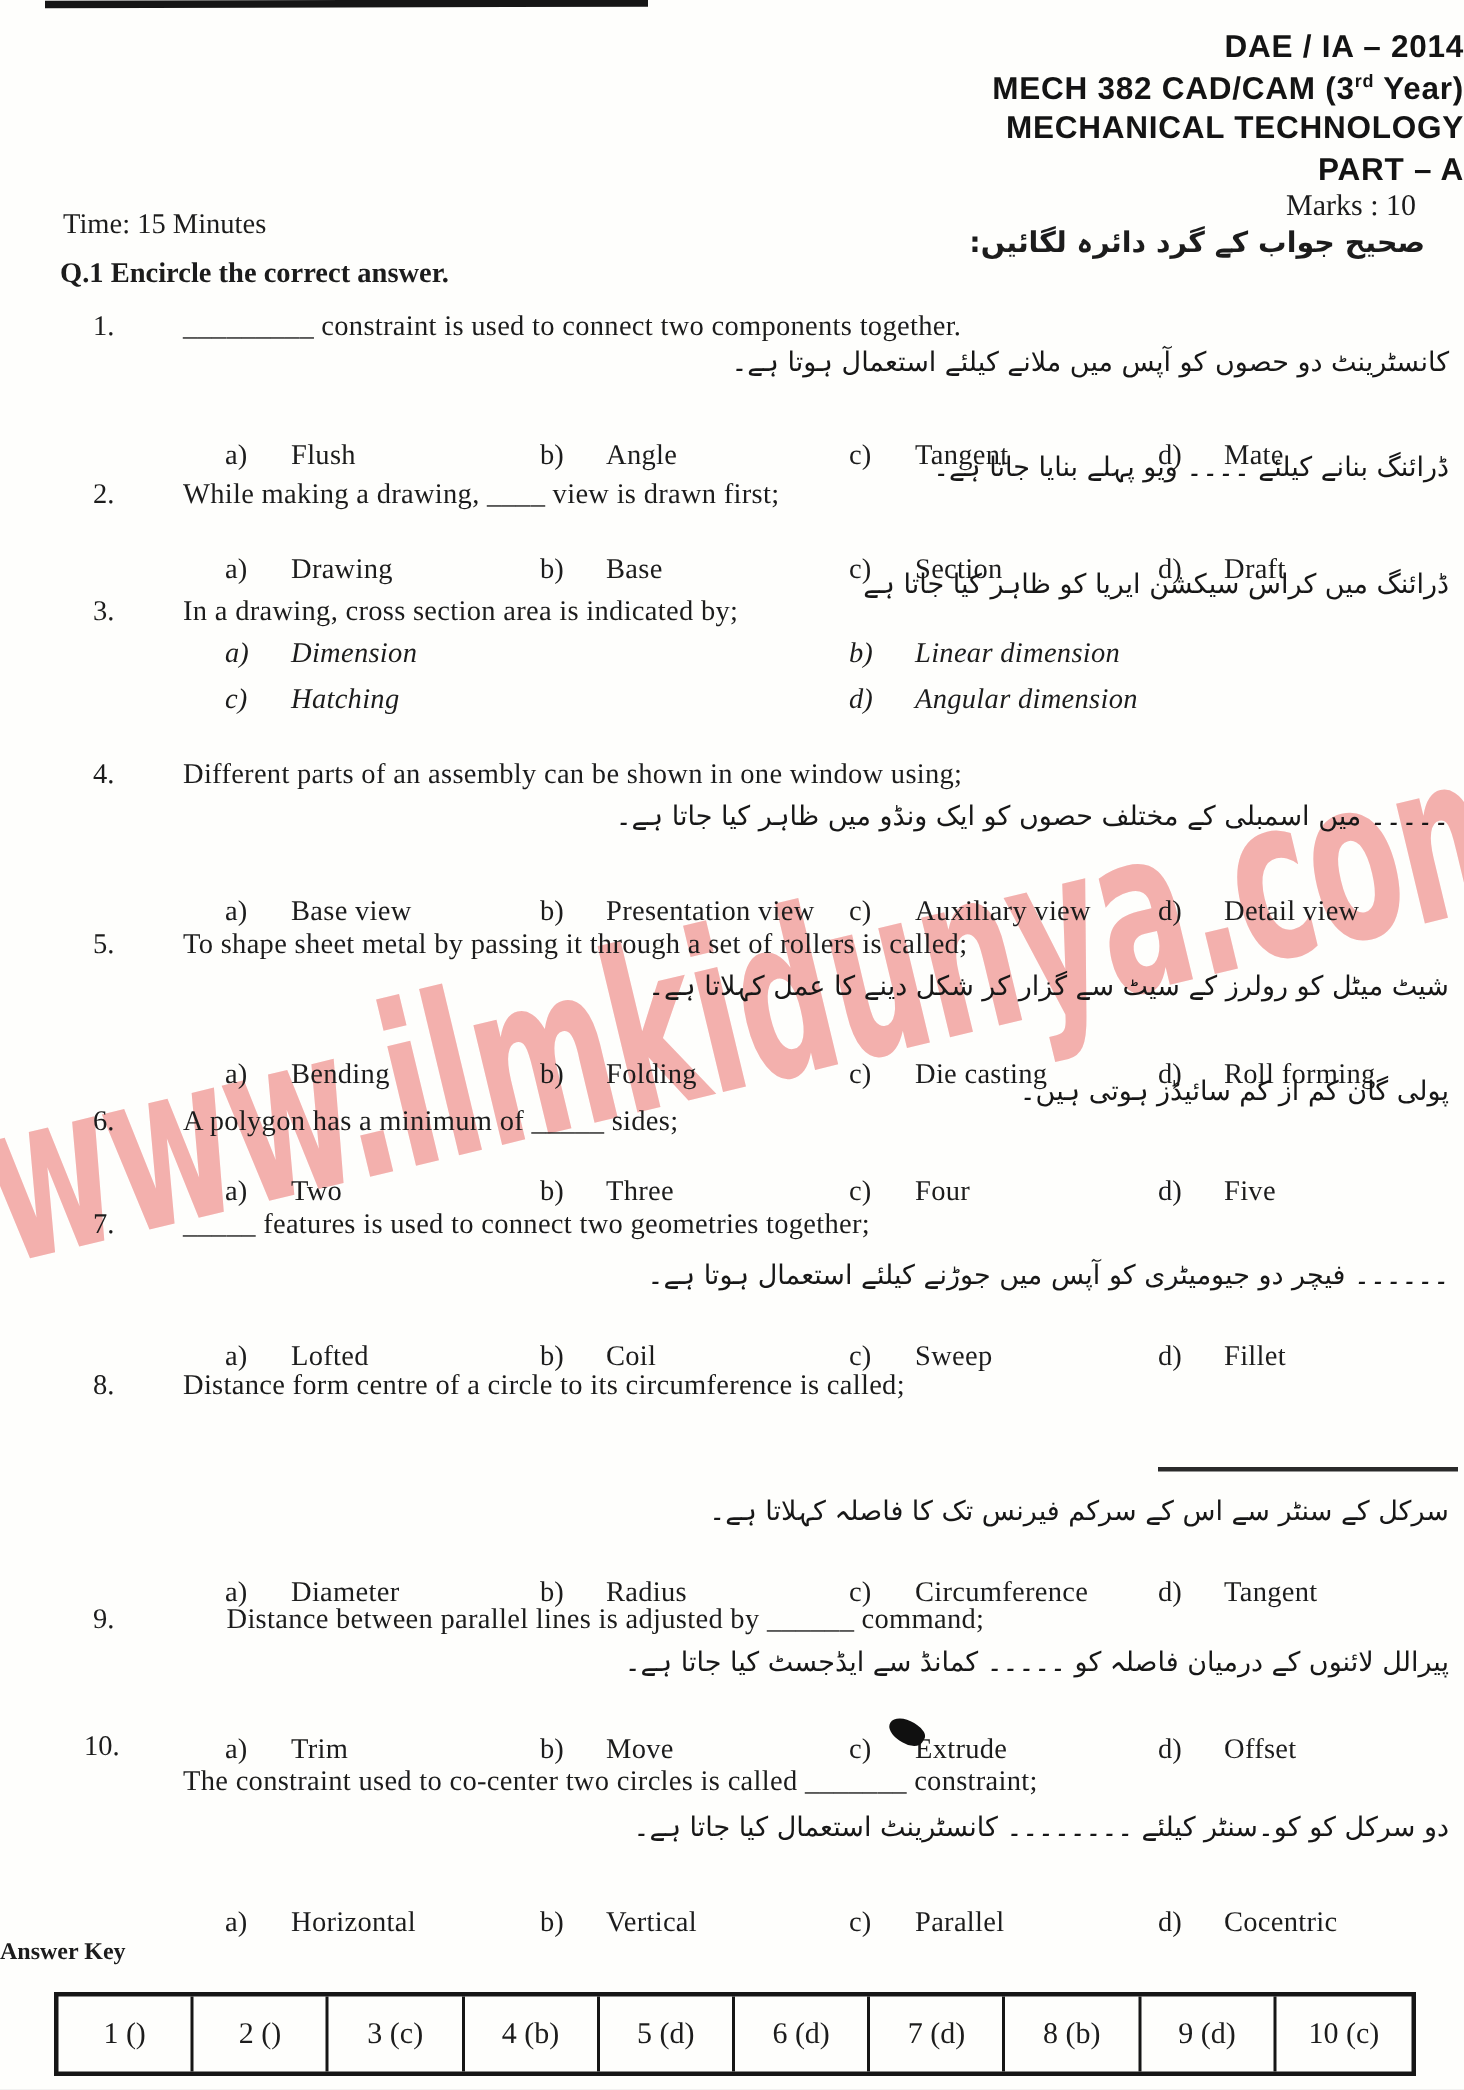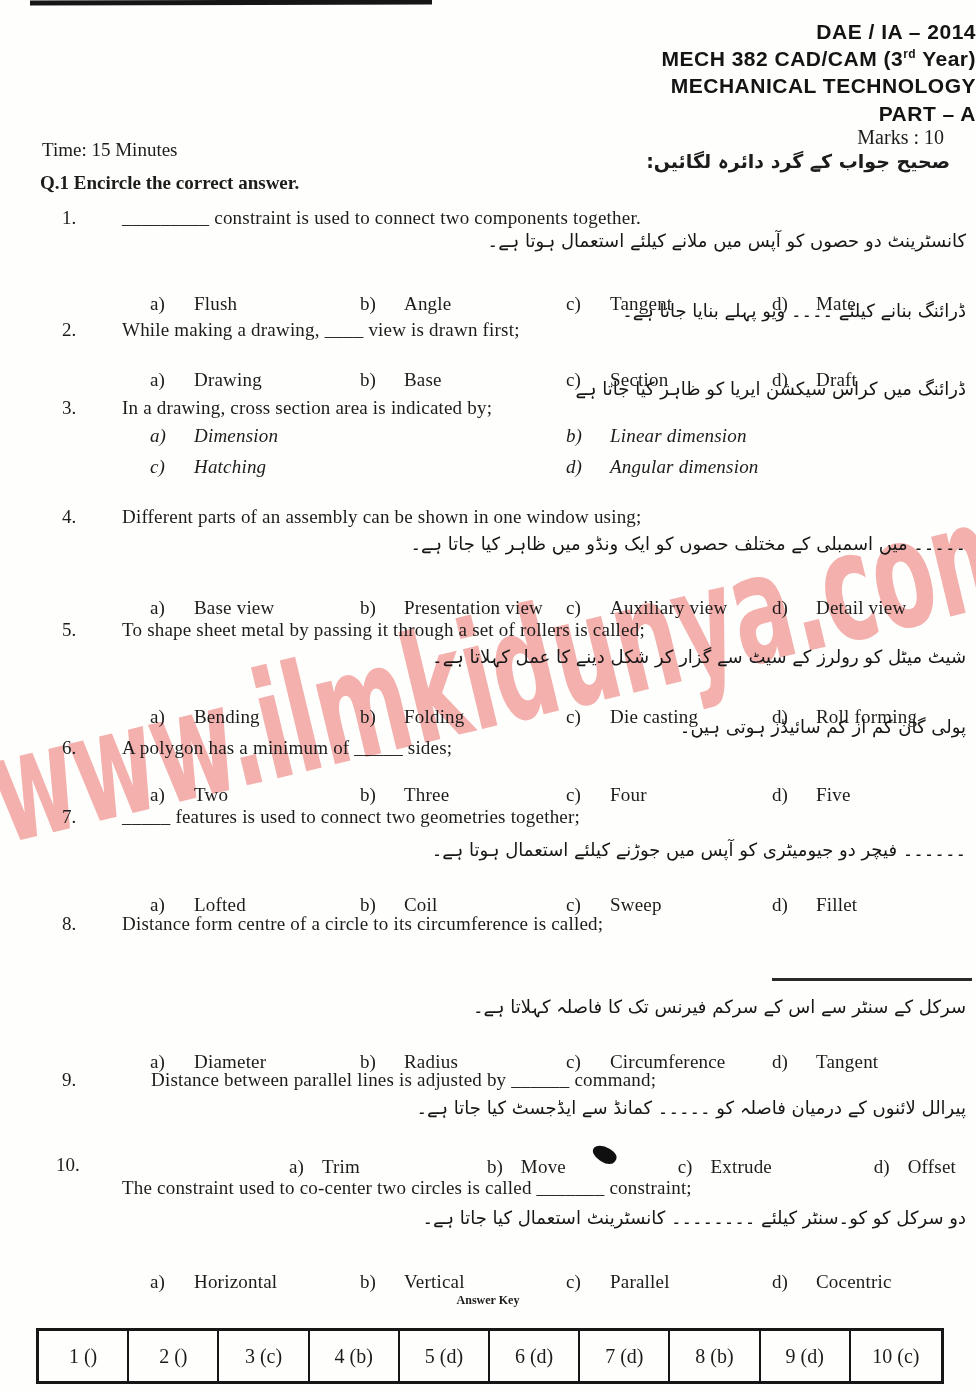--- a/index.html
+++ b/index.html
@@ -36,22 +36,22 @@
   .q-urdu{position:absolute; right:10px; direction:rtl; text-align:right;
     font-family:"DejaVu Sans", sans-serif; font-size:18px; color:#171717; white-space:nowrap;}
   #urdu-instruction{direction:rtl; font-family:"DejaVu Sans", sans-serif; font-size:19px; font-weight:bold;}
   .q-opts{position:absolute; left:150px; right:20px; display:grid; font-size:19px;}
   .q-opts.grid4{grid-template-columns:210px 206px 206px 1fr;margin-top:20px;}
   .q-opts.grid2{grid-template-columns:416px 1fr; row-gap:9px;font-style:italic;}
   .opt{white-space:nowrap;}
   .opt-key{display:inline-block; min-width:26px;}
   .opt-label{display:inline-block; margin-left:18px; letter-spacing:.2px;}
   
-  #answer-key-title{position:absolute; top:1293px; left:0; width:100%; text-align:center;
-    font-size:12px; font-weight:bold;}
+  #answer-key-title{position:absolute; top:1293px; left:0; width:100%; 
+    font-size:16px; font-weight:bold;}
   #answer-key-table{
     position:absolute; top:1328px; left:36px; width:902px; height:50px;
     display:grid; grid-template-columns:repeat(10,1fr);
     border:3px solid #161616;
   }
   .ak-cell{
     border-right:2px solid #161616; display:flex; align-items:center; justify-content:center;
     font-size:20px;
   }
   .ak-cell:last-child{border-right:none;}
@@ -150,21 +150,21 @@
         <div class="q-urdu" style="top: 996px;">سرکل کے سنٹر سے اس کے سرکم فیرنس تک کا فاصلہ کہلاتا ہے۔</div>
         <div class="q-opts grid4" style="top: 1031px;">
           <span class="opt"><span class="opt-key">a)</span><span class="opt-label">Diameter</span></span>
           <span class="opt"><span class="opt-key">b)</span><span class="opt-label">Radius</span></span>
           <span class="opt"><span class="opt-key">c)</span><span class="opt-label">Circumference</span></span>
           <span class="opt"><span class="opt-key">d)</span><span class="opt-label">Tangent</span></span>
         </div>
         <div class="q-num" style="top: 1069px;">9.</div>
         <div class="q-text" style="top: 1069px; margin-left: 29px;">Distance between parallel lines is adjusted by ______ command;</div>
         <div class="q-urdu" style="top: 1097px;">پیرالل لائنوں کے درمیان فاصلہ کو ۔۔۔۔۔ کمانڈ سے ایڈجسٹ کیا جاتا ہے۔</div>
-        <div class="q-opts grid4" style="top: 1136px; text-align: right;">
+        <div class="q-opts grid4" style="top: 1136px;">
           <span class="opt"><span class="opt-key">a)</span><span class="opt-label">Trim</span></span>
           <span class="opt"><span class="opt-key">b)</span><span class="opt-label">Move</span></span>
           <span class="opt"><span class="opt-key">c)</span><span class="opt-label">Extrude</span></span>
           <span class="opt"><span class="opt-key">d)</span><span class="opt-label">Offset</span></span>
         </div>
         <div class="q-num wide" style="top: 1154px;">10.</div>
         <div class="q-text" style="top: 1177px;">The constraint used to co-center two circles is called _______ constraint;</div>
         <div class="q-urdu" style="top: 1207px;">دو سرکل کو کو۔سنٹر کیلئے ۔۔۔۔۔۔۔۔ کانسٹرینٹ استعمال کیا جاتا ہے۔</div>
         <div class="q-opts grid4" style="top: 1251px;">
           <span class="opt"><span class="opt-key">a)</span><span class="opt-label">Horizontal</span></span>

